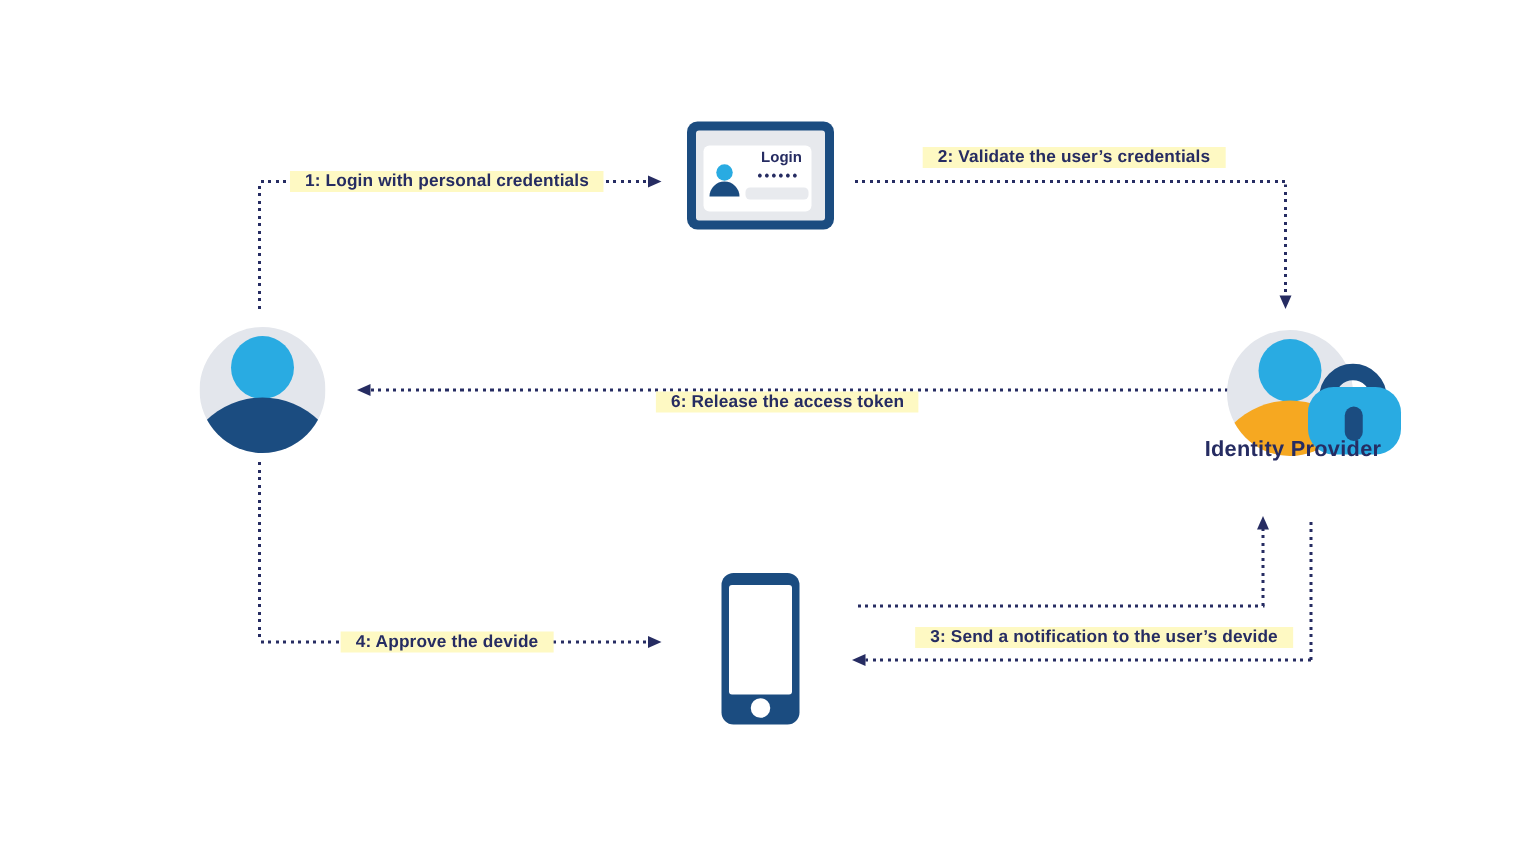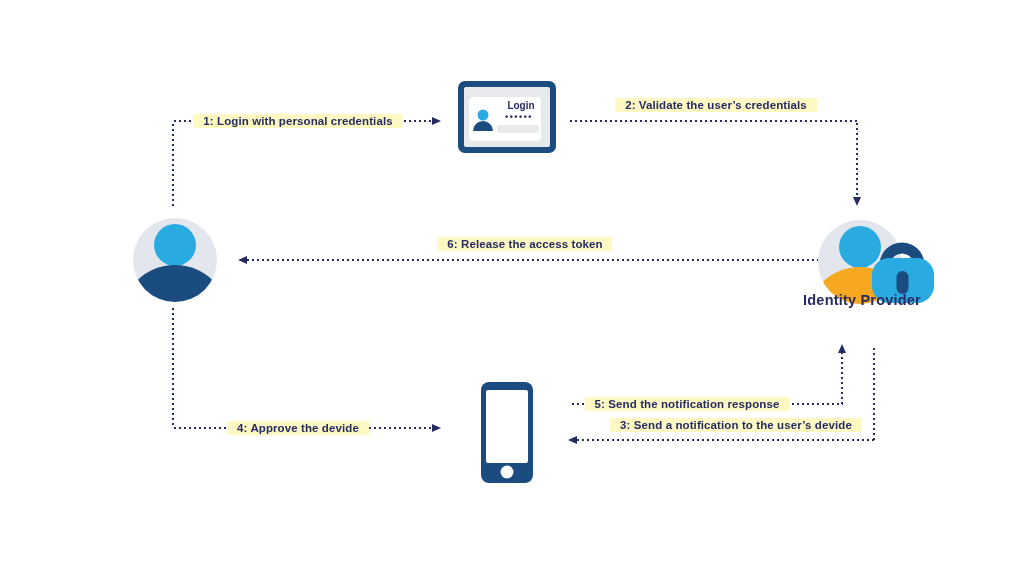--- a/index.html
+++ b/index.html
@@ -53,31 +53,30 @@
   <div class="arr right" style="left:432px;top:116.5px;"></div>
   <div class="step-label" style="left:298px;top:121px;">1: Login with personal credentials</div>
 
   <div class="hline" style="left:570px;top:120px;width:288px;"></div>
   <div class="vline" style="left:856px;top:123px;height:74px;"></div>
   <div class="arr down" style="left:852.5px;top:197px;"></div>
   <div class="step-label" style="left:716px;top:105px;">2: Validate the user’s credentials</div>
 
   <div class="hline" style="left:247px;top:259px;width:573px;"></div>
   <div class="arr left" style="left:238px;top:255.5px;"></div>
-  <div class="step-label" style="left:525px;top:244px;">6: Release the access token</div>
+  <div class="step-label" style="left:525px;top:268px;">6: Release the access token</div>
 
   <div class="vline" style="left:172px;top:308px;height:119px;"></div>
   <div class="hline" style="left:174px;top:427px;width:258px;"></div>
   <div class="arr right" style="left:432px;top:423.5px;"></div>
   <div class="step-label" style="left:298px;top:428px;">4: Approve the devide</div>
 
   <div class="hline" style="left:572px;top:403px;width:271px;"></div>
   <div class="vline" style="left:841px;top:352px;height:52px;"></div>
   <div class="arr up" style="left:837.5px;top:344px;"></div>
-  <div class="step-label" style="left:687px;top:404px;">5: Send the notification response</div>
 
   <div class="vline" style="left:873px;top:348px;height:92px;"></div>
   <div class="hline" style="left:577px;top:439px;width:298px;"></div>
   <div class="arr left" style="left:568px;top:435.5px;"></div>
   <div class="step-label" style="left:736px;top:425px;">3: Send a notification to the user’s devide</div>
 
   <div class="node" style="left:133px;top:218px;width:84px;height:84px;">
     <svg width="84" height="84" viewBox="0 0 84 84">
       <defs>
           <clipPath id="userClip">

